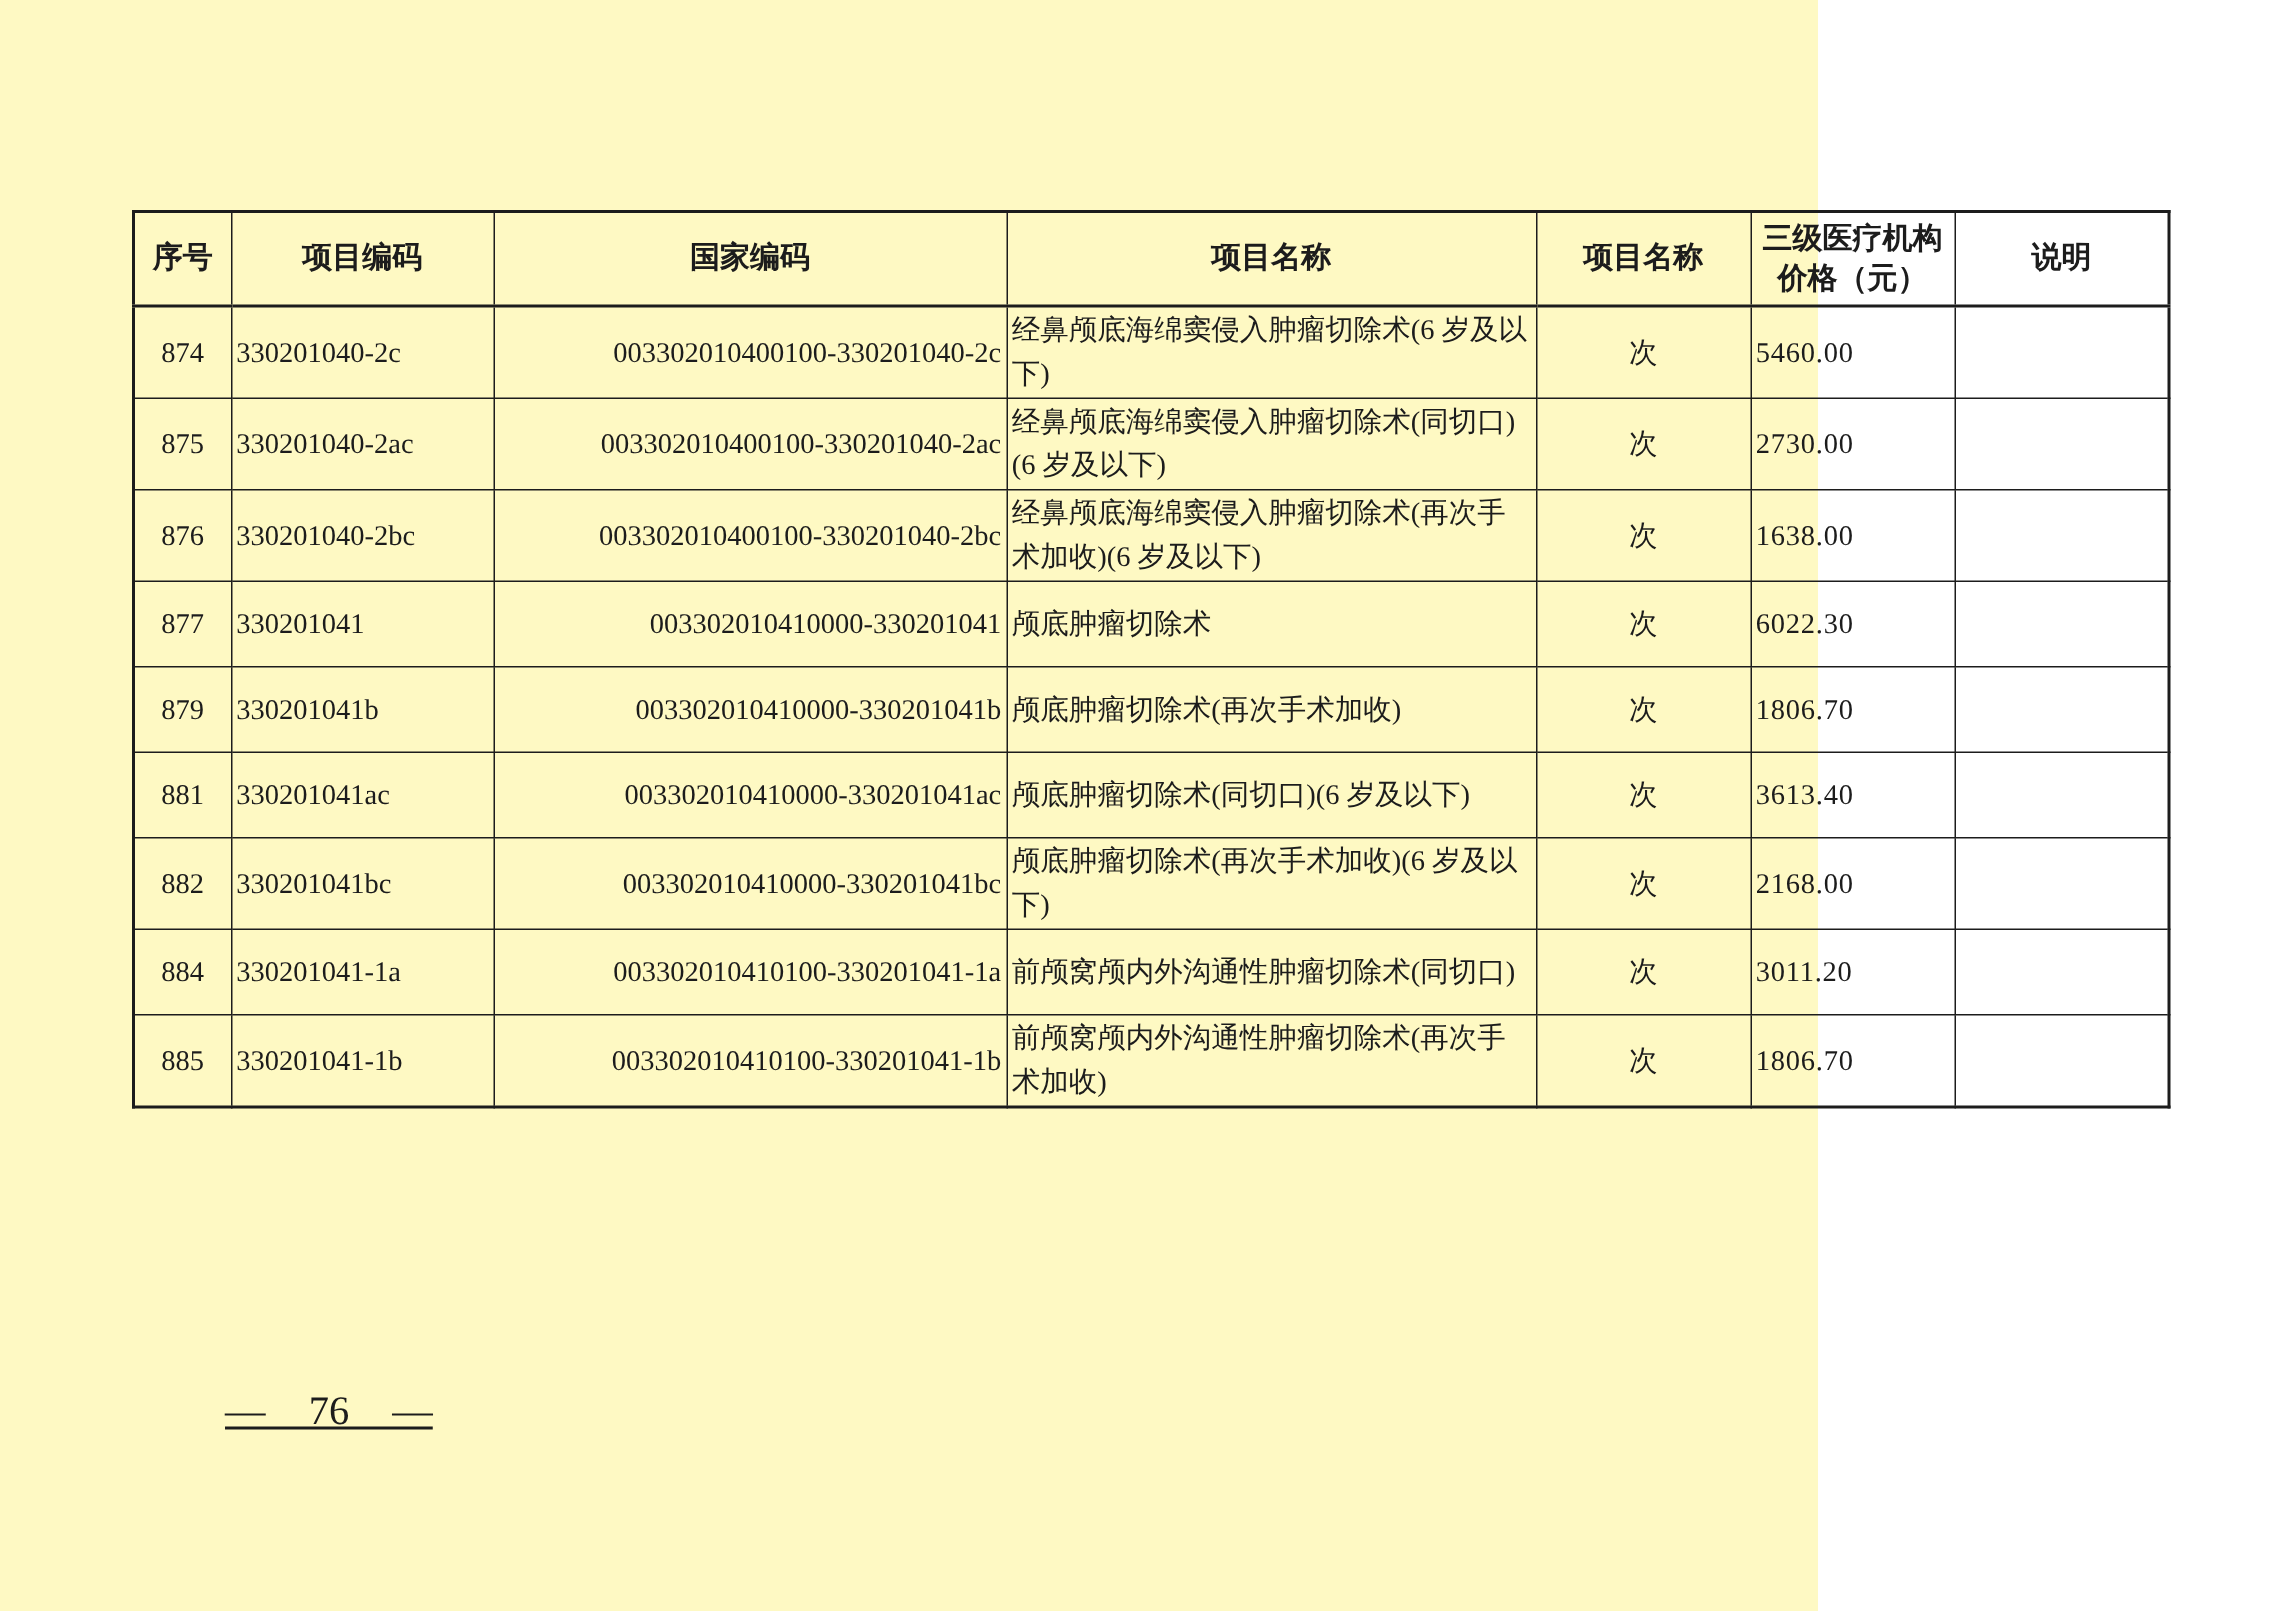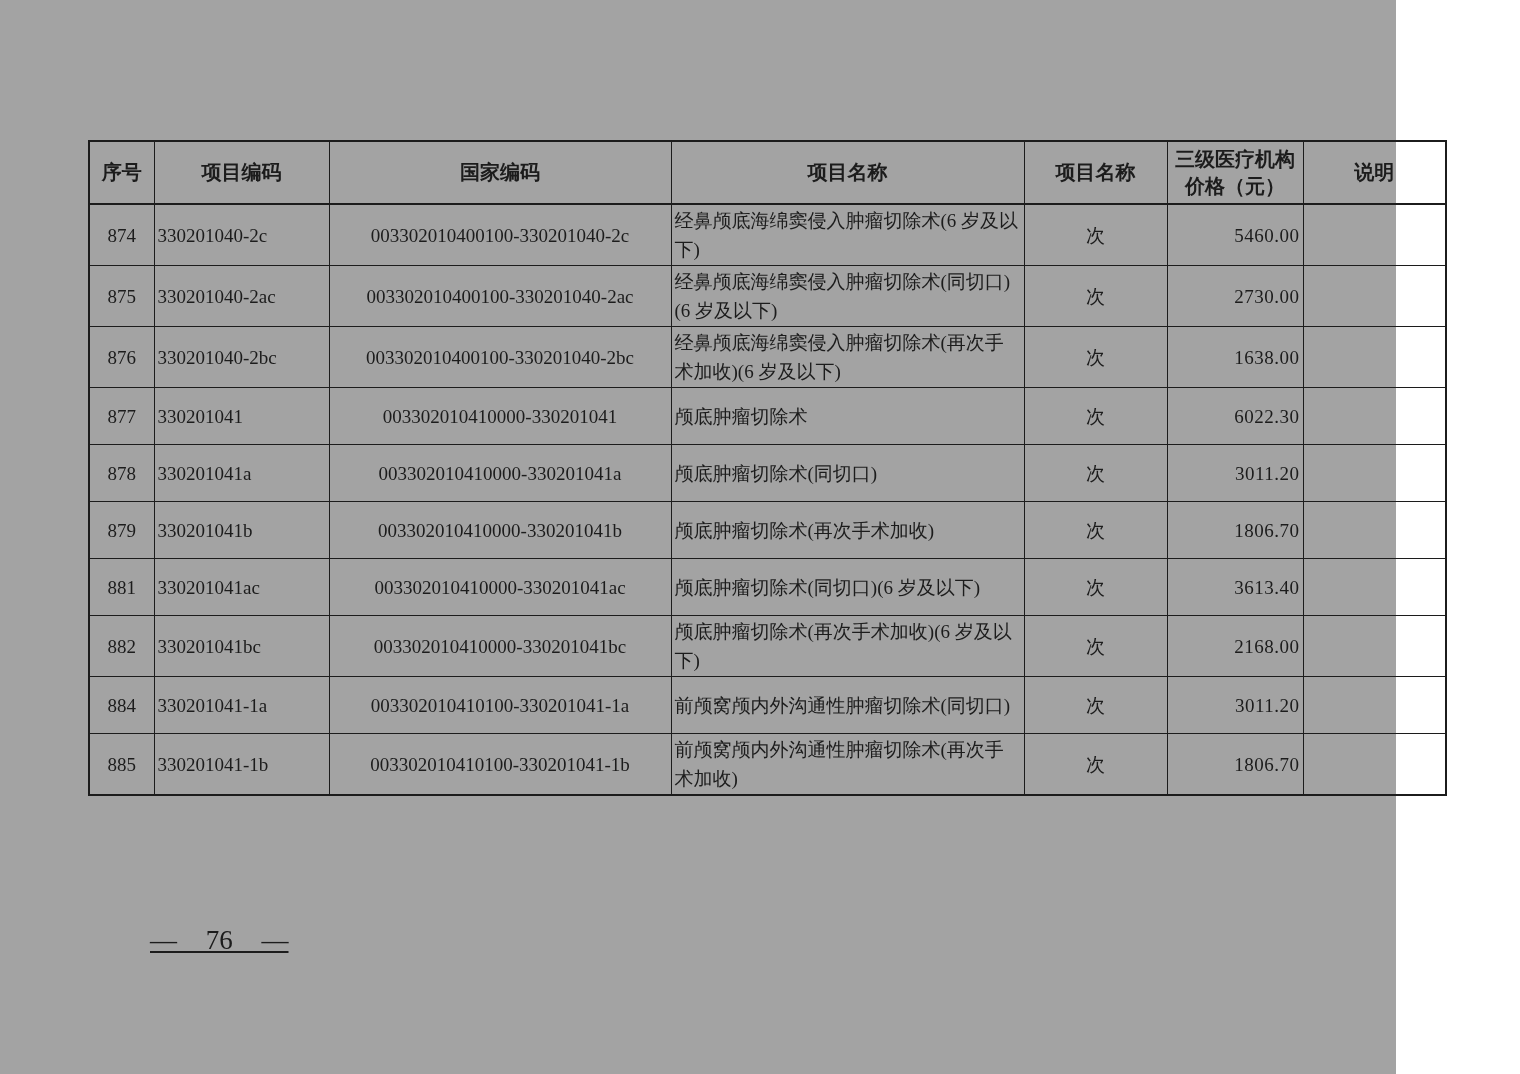--- a/index.html
+++ b/index.html
@@ -9,22 +9,22 @@
     width: 1520px;
     height: 1074px;
     position: relative;
     font-family: "Liberation Serif", serif;
     color: #1c1c1c;
     overflow: hidden;
   }
   .sheet {
     position: absolute;
     left: 0; top: 0;
-    width: 1396px; height: 1074px;
-    background: #a3a3a3;
+    width: 1212px; height: 1074px;
+    background: #fef9c3;
   }
   table.price-table {
     position: absolute;
     left: 88px;
     top: 140px;
     width: 1357px;
     border-collapse: collapse;
     table-layout: fixed;
     border: 2px solid #1c1c1c;
   }
@@ -45,24 +45,24 @@
     padding: 0 6px;
   }
   .price-table td {
     font-size: 19px;
     height: 54px;
     line-height: 29px;
     padding: 1px 3px;
   }
   .col-seq   { text-align: center; }
   .col-code  { text-align: left; padding-left: 4px; }
-  .col-national { text-align: center; padding-left: 4px; }
+  .col-national { text-align: right; padding-left: 4px; }
   .col-name  { text-align: left; padding-left: 5px; padding-right: 4px; margin-left: 23px; }
   .col-unit  { text-align: center; }
-  .col-price { text-align: right; letter-spacing: 0.5px; }
+  .col-price { text-align: left; letter-spacing: 0.5px; }
   .col-note  { text-align: center; }
   .page-number {
     position: absolute;
     left: 150px;
     top: 925px;
     font-family: "Liberation Serif", serif;
     font-size: 27px;
     color: #1c1c1c;
     word-spacing: 22px;
     white-space: pre;
@@ -126,29 +126,20 @@
         <tr>
           <td class="col-seq">877</td>
           <td class="col-code">330201041</td>
           <td class="col-national">003302010410000-330201041</td>
           <td class="col-name">颅底肿瘤切除术</td>
           <td class="col-unit">次</td>
           <td class="col-price">6022.30</td>
           <td class="col-note"></td>
         </tr>
         <tr>
-          <td class="col-seq">878</td>
-          <td class="col-code">330201041a</td>
-          <td class="col-national">003302010410000-330201041a</td>
-          <td class="col-name">颅底肿瘤切除术(同切口)</td>
-          <td class="col-unit">次</td>
-          <td class="col-price">3011.20</td>
-          <td class="col-note"></td>
-        </tr>
-        <tr>
           <td class="col-seq">879</td>
           <td class="col-code">330201041b</td>
           <td class="col-national">003302010410000-330201041b</td>
           <td class="col-name">颅底肿瘤切除术(再次手术加收)</td>
           <td class="col-unit">次</td>
           <td class="col-price">1806.70</td>
           <td class="col-note"></td>
         </tr>
         <tr>
           <td class="col-seq">881</td>

